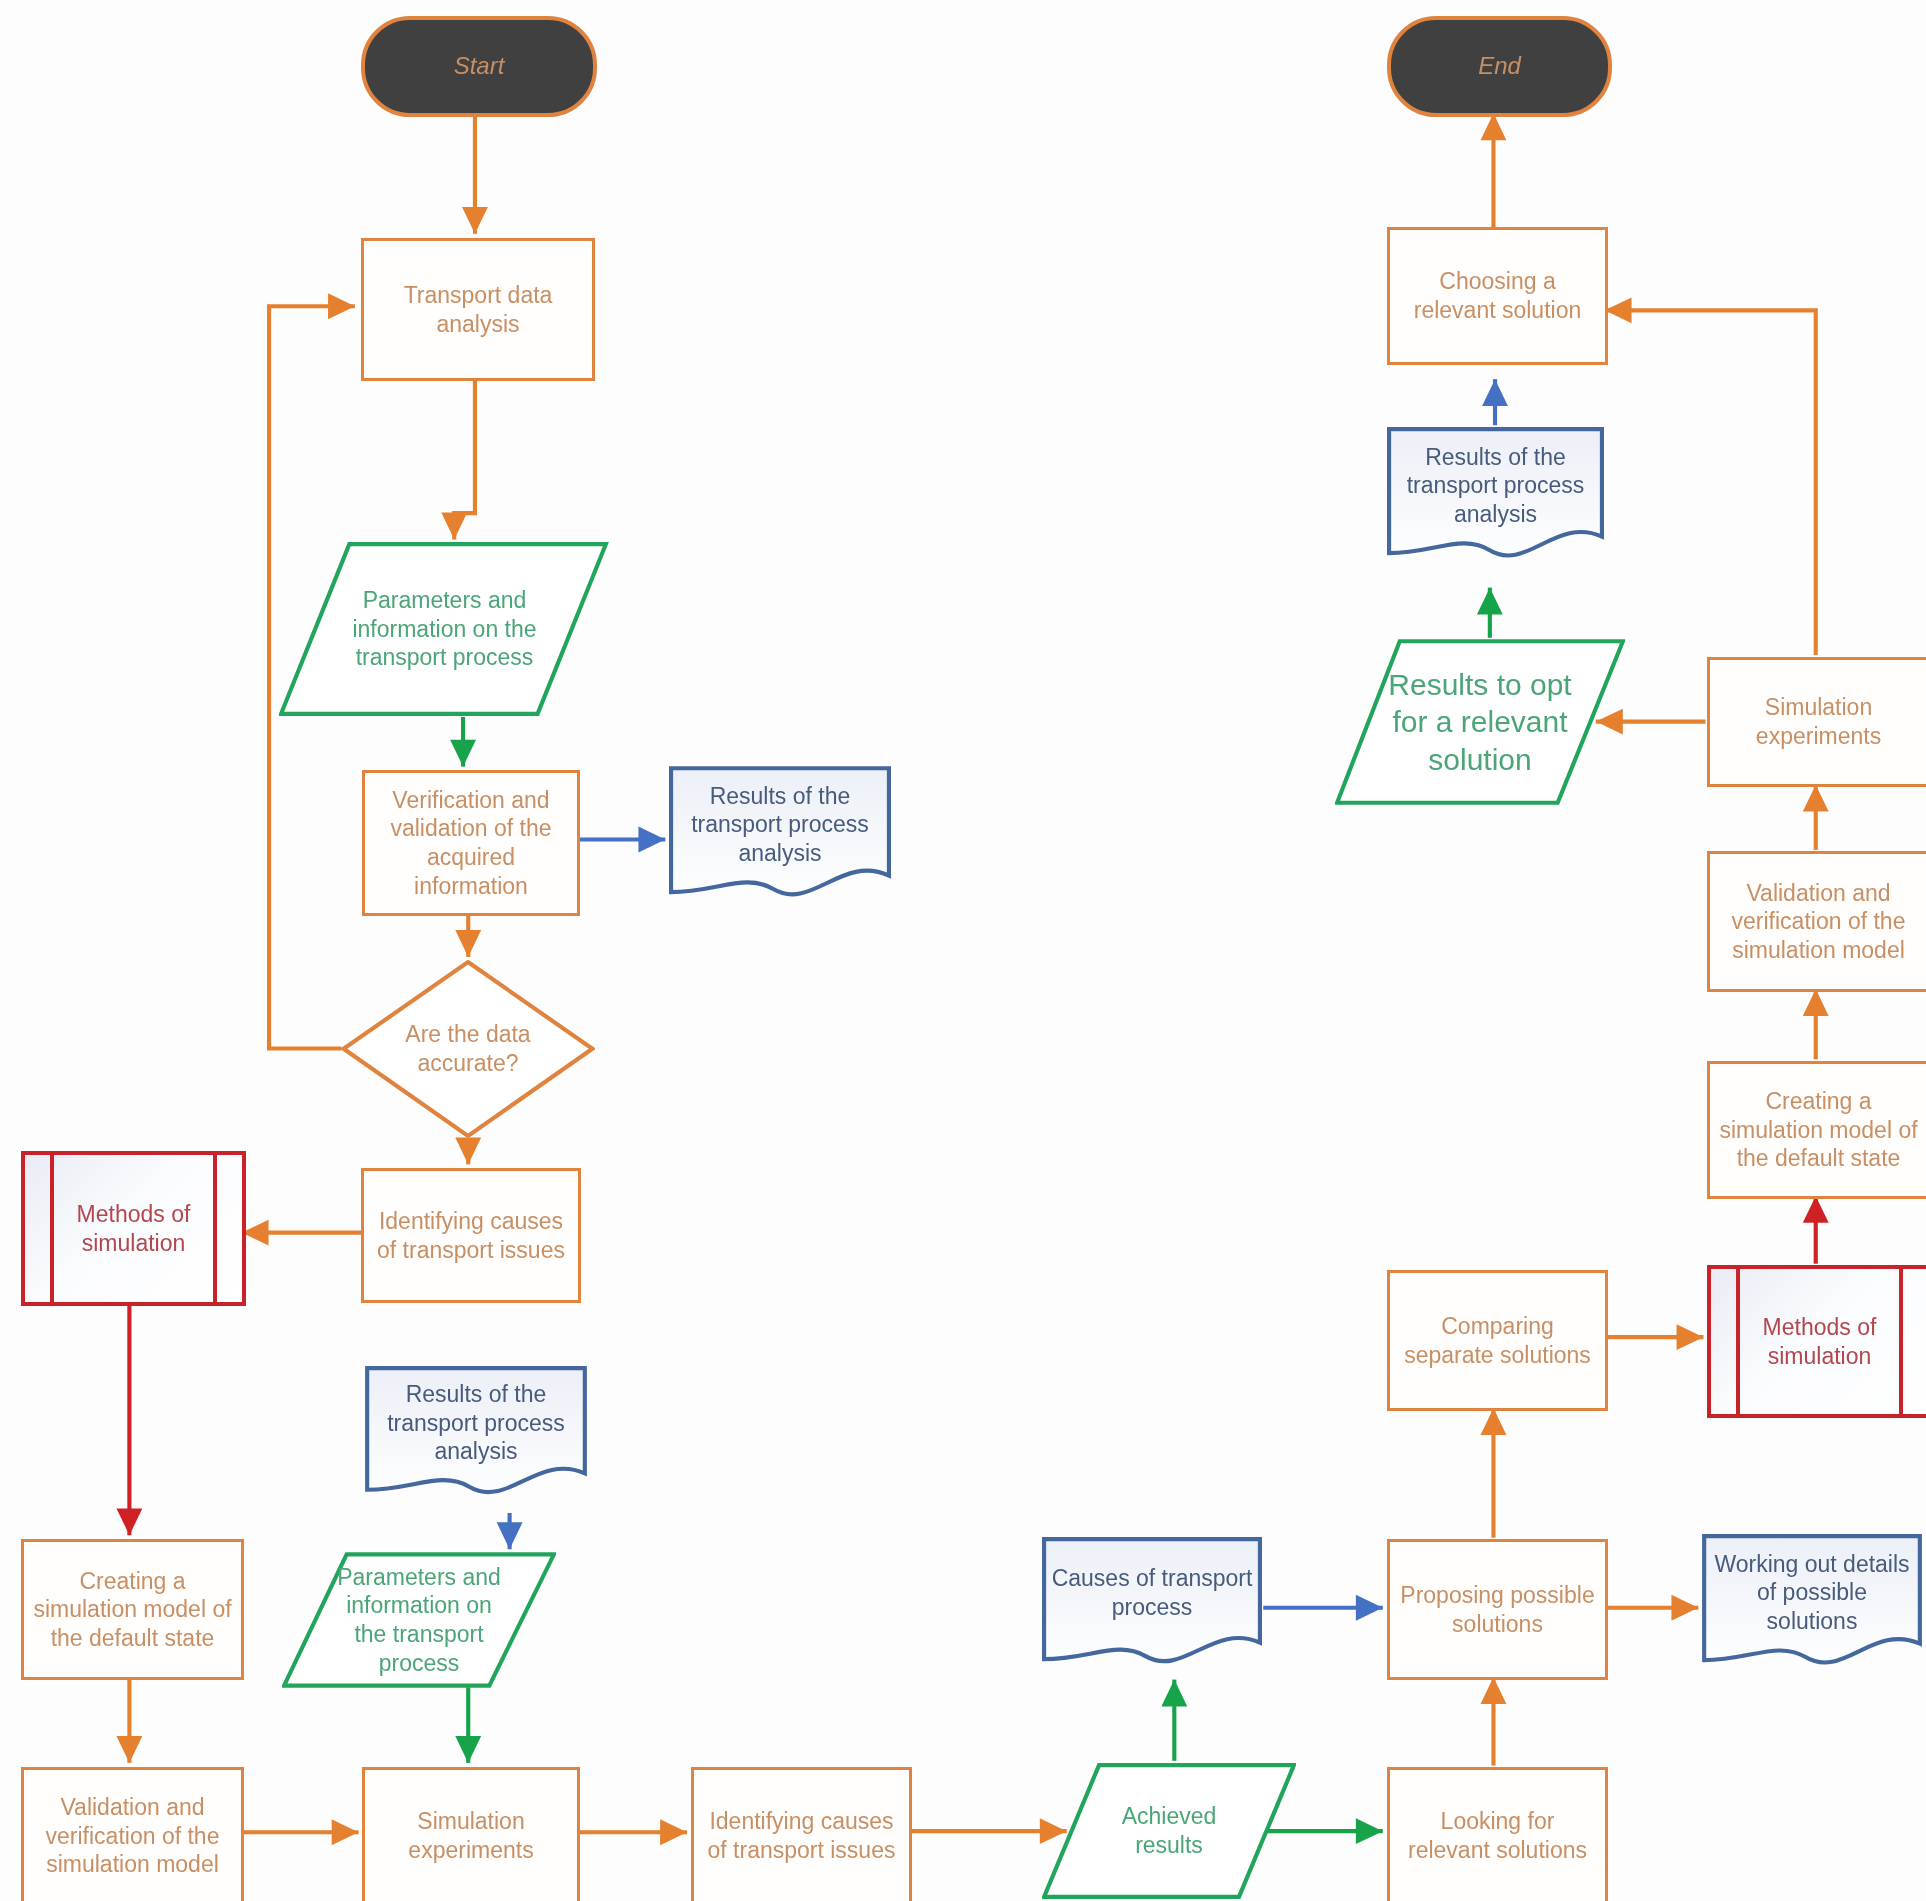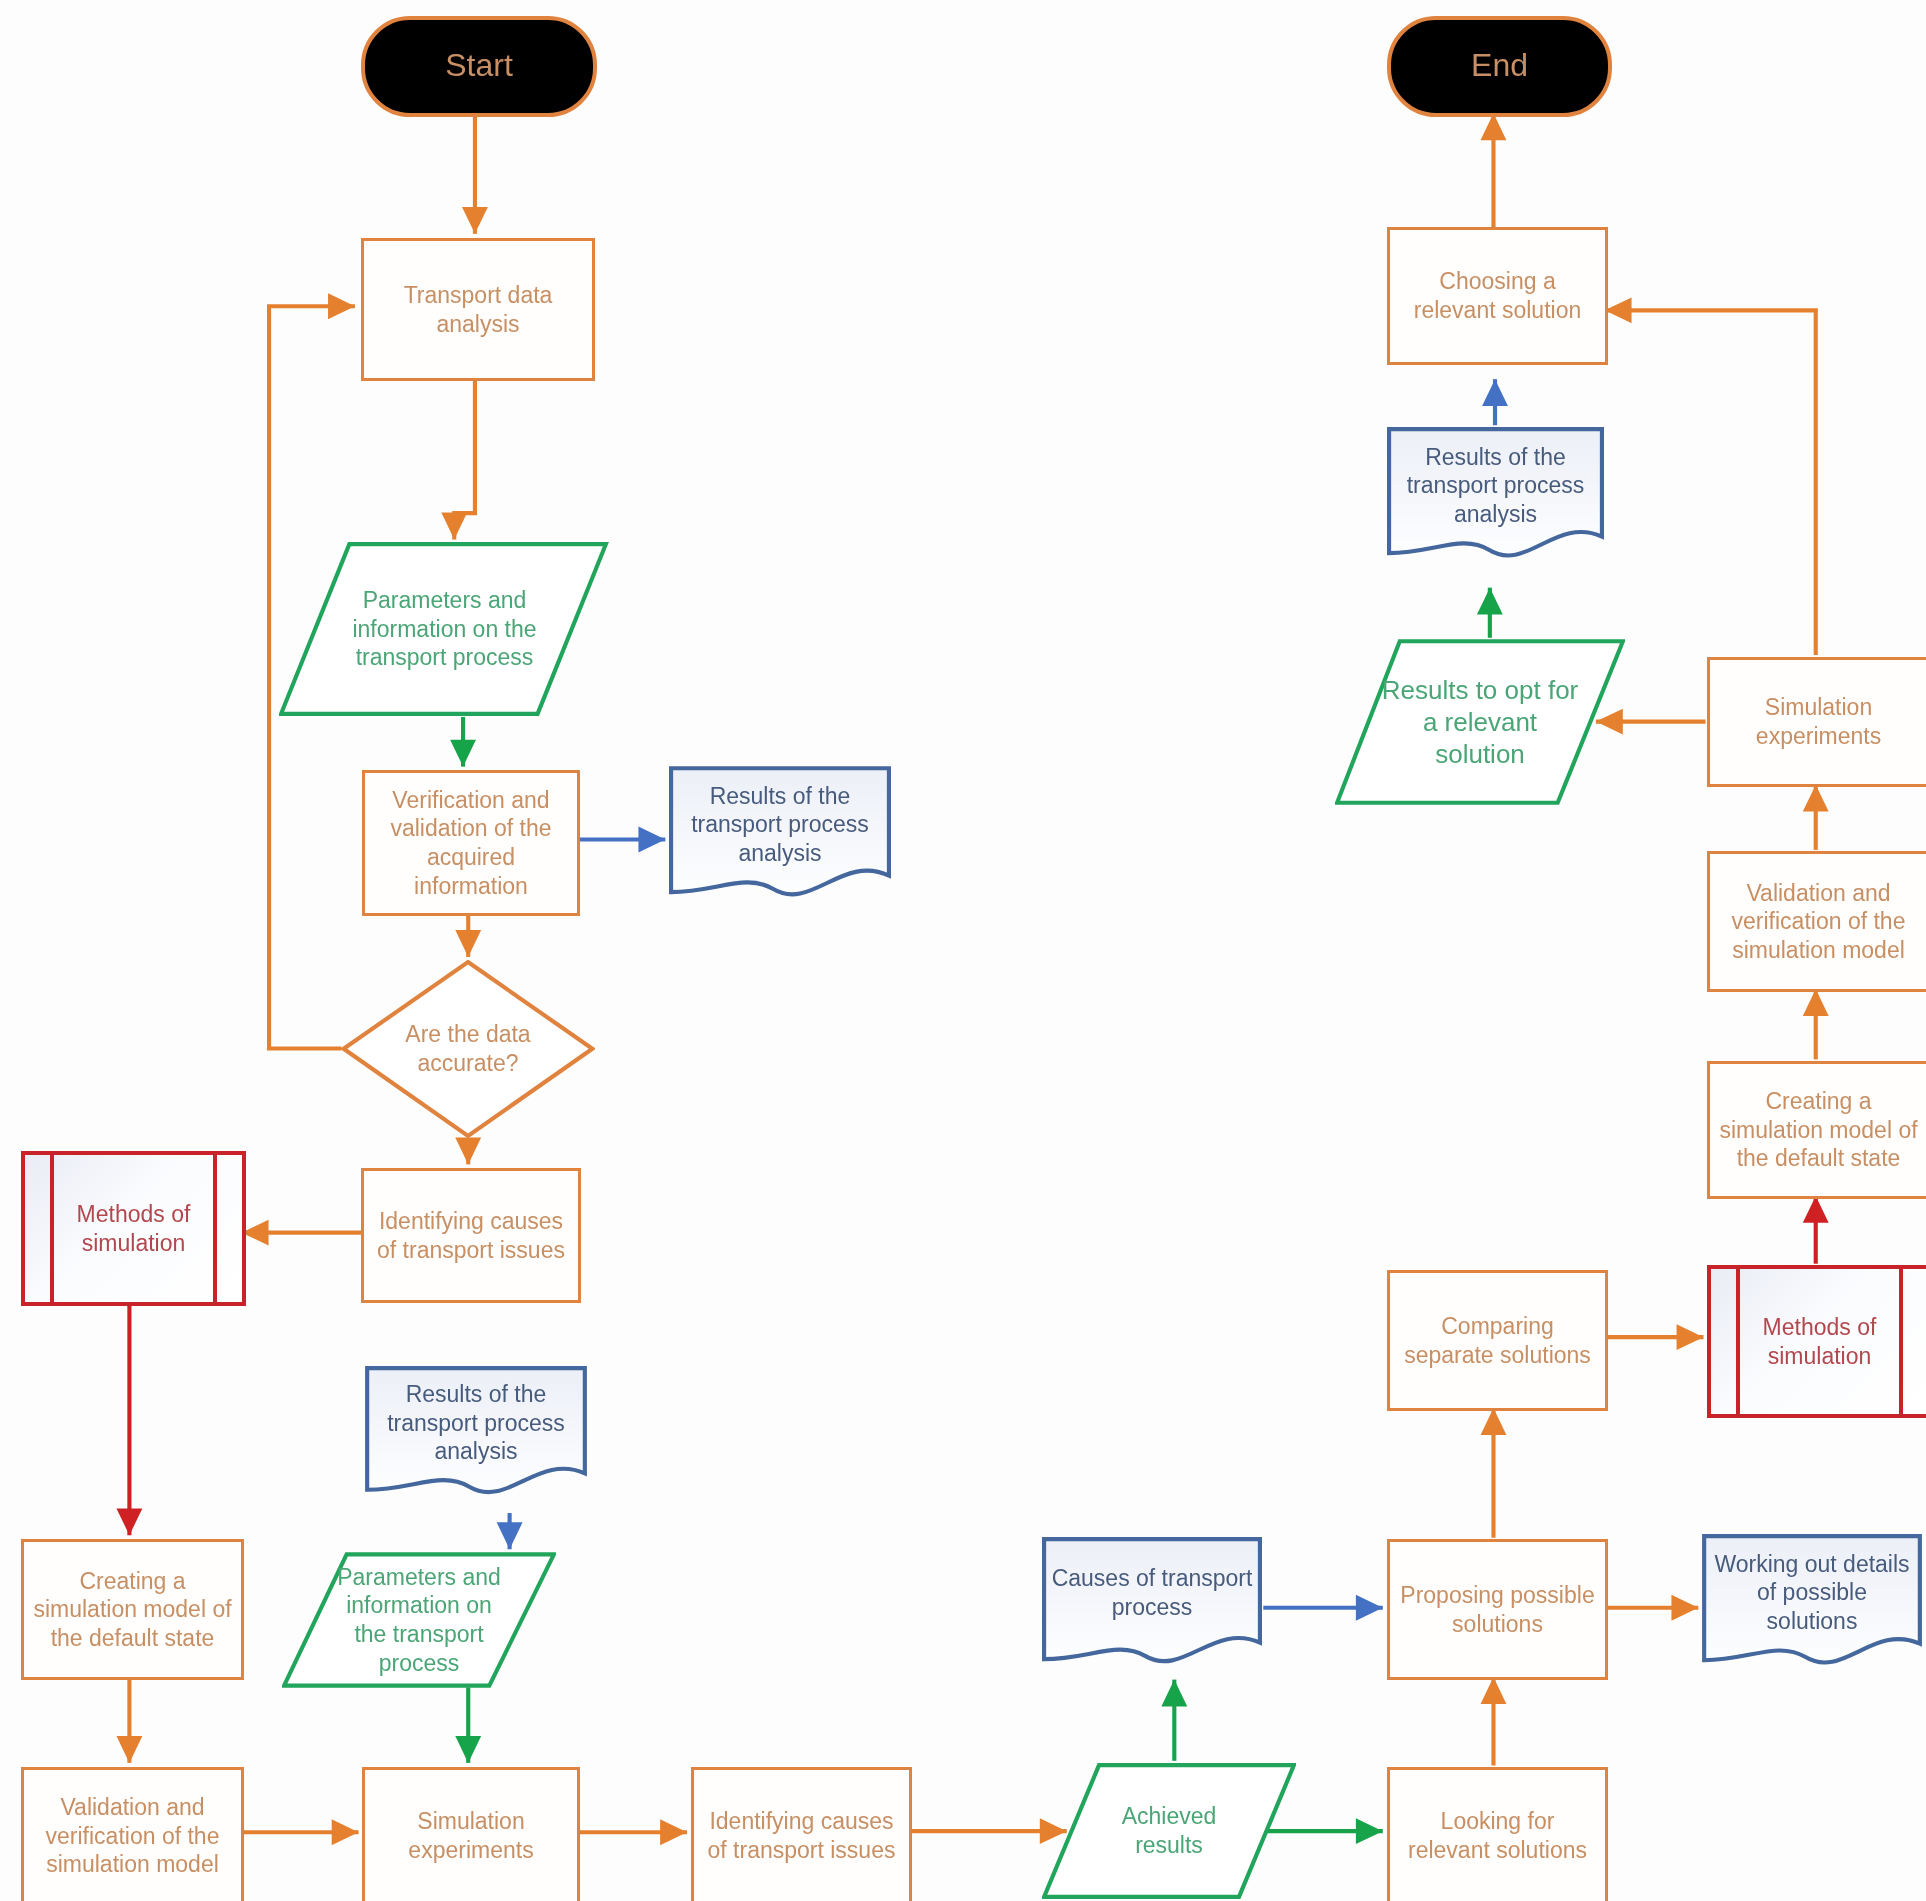--- a/index.html
+++ b/index.html
@@ -16,22 +16,22 @@
   .w{fill:none;stroke-width:8px;}
   .w.o{stroke:var(--orange-wire);}
   .w.g{stroke:var(--green-wire);}
   .w.b{stroke:var(--blue-wire);}
   .w.r{stroke:var(--red-wire);}
   .node{position:absolute;z-index:1;display:flex;align-items:center;justify-content:center;
         text-align:center;font-size:23px;line-height:1.24;}
   .label{position:relative;z-index:2;padding:0 13.5px;}
   .shape{position:absolute;left:0;top:0;width:100%;height:100%;z-index:1;}
   .box{border:3.6px solid var(--orange);background:#FFFEFD;color:var(--orange-text);}
-  .oval{border:4.1px solid var(--orange);background:#000000;color:var(--orange-text);
-        border-radius:49px;font-size:32px;}
+  .oval{border:4.1px solid var(--orange);background:#404040;color:var(--orange-text);
+        border-radius:49px;font-size:24px;font-style:italic;}
   .pre{border:4.1px solid var(--red);color:var(--red-text);
        background:linear-gradient(135deg,#E9ECF5 0%,#FBFCFE 45%,#FFFFFF 100%);}
   .pre .bar{position:absolute;top:0;bottom:0;width:4.1px;background:var(--red);z-index:1;}
   .pre .bar.l{left:25px;} .pre .bar.r{right:25px;}
   .pre .label{padding:0 47px;}
   .para{color:var(--green-text);}
   .para .label{padding:0 62px;}
   .diamond{color:var(--orange-text);}
   .doc{color:var(--blue-text);}
   .doc .label{padding:0 9.3px 33px 9.3px;}
@@ -235,21 +235,21 @@
   </div>
 
   <div class="node box" style="left:1707px;top:851px;width:217px;height:135px">
     <span class="label" style="padding:0 9.3px">Validation and verification of the simulation model</span>
   </div>
 
   <div class="node box" style="left:1707px;top:657px;width:217px;height:124px">
     <span class="label">Simulation experiments</span>
   </div>
 
-  <div class="node para" style="left:1335px;top:639px;width:290px;height:166px;font-size:26px">
+  <div class="node para" style="left:1335px;top:639px;width:290px;height:166px;font-size:30px">
     <svg class="shape" viewBox="0 0 560 320">
       <polygon class="poly" points="125,4 556,4 430,316 4,316"></polygon>
       </svg>
     <span class="label" style="padding:0 44px">Results to opt for a relevant solution</span>
   </div>
 
   <div class="node doc" style="left:1387px;top:427px;width:217px;height:150px">
     <svg class="shape" viewBox="0 0 420 290">
       <defs>
           <linearGradient id="gd5" x1="0" y1="0" x2="0" y2="1">

